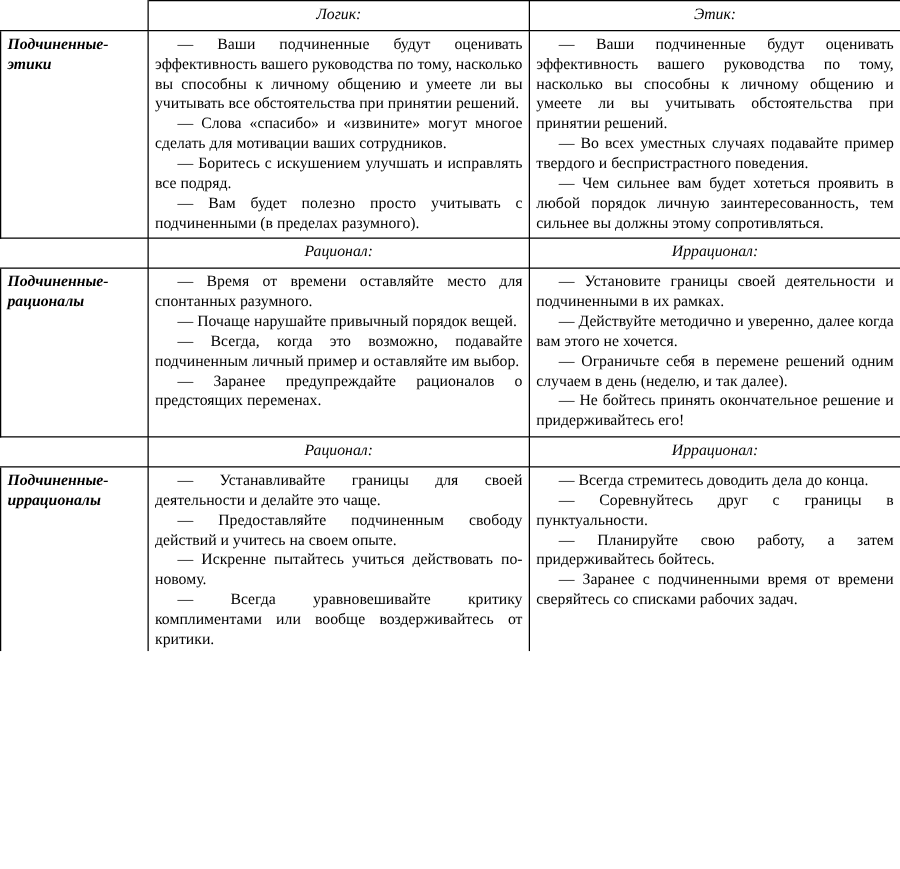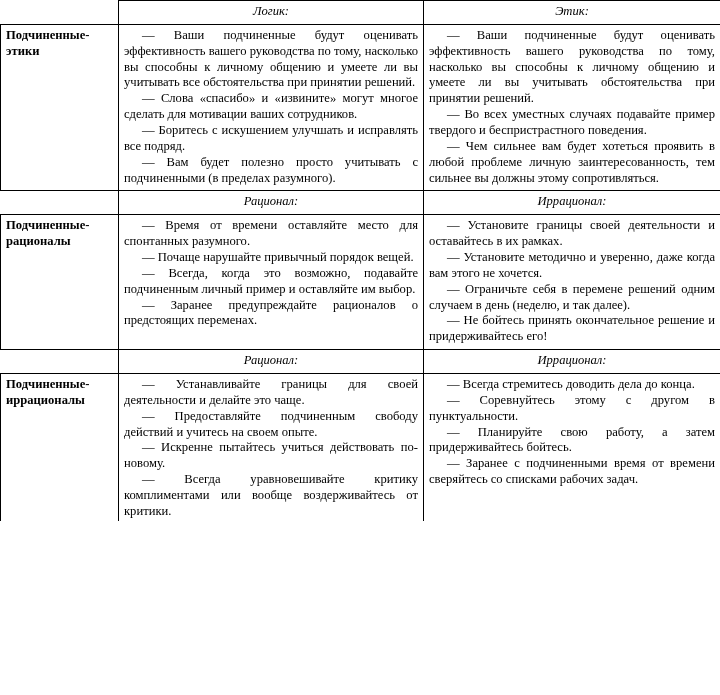--- a/index.html
+++ b/index.html
@@ -47,20 +47,21 @@
   
   tr.typerow td.corner {
     border-left: 0;
     border-right: 1px solid #000000;
   }
   td.rowlabel {
     font-weight: bold;
     font-size: 12.6px;
     line-height: 1.2;
     padding-top: 4px;
+    font-style: italic;
   }
   ul.dashlist {
     list-style: none;
     margin: 0;
     padding: 0;
   }
   ul.dashlist li {
     margin: 0 0 0 0;
     padding: 0;
     text-indent: 18px;
@@ -95,21 +96,21 @@
             <li>Ваши подчиненные будут оценивать эффективность вашего руководства по тому, насколько вы способны к личному общению и умеете ли вы учитывать все обстоятельства при принятии решений.</li>
             <li>Слова «спасибо» и «извините» могут многое сделать для мотивации ваших сотрудников.</li>
             <li>Боритесь с искушением улучшать и исправлять все подряд.</li>
             <li>Вам будет полезно просто учитывать с подчиненными (в пределах разумного).</li>
           </ul>
         </td>
         <td>
           <ul class="dashlist">
             <li>Ваши подчиненные будут оценивать эффективность вашего руководства по тому, насколько вы способны к личному общению и умеете ли вы учитывать обстоятельства при принятии решений.</li>
             <li>Во всех уместных случаях подавайте пример твердого и беспристрастного поведения.</li>
-            <li>Чем сильнее вам будет хотеться проявить в любой проблеме личную заинтересованность, тем сильнее вы должны этому сопротивляться.</li>
+            <li>Чем сильнее вам будет хотеться проявить в любой порядок личную заинтересованность, тем сильнее вы должны этому сопротивляться.</li>
           </ul>
         </td>
       </tr>
 
       <tr class="typerow">
         <td class="corner" style="border-left:0;"></td>
         <td class="typelabel">Рационал:</td>
         <td class="typelabel">Иррационал:</td>
       </tr>
       <tr>
@@ -117,22 +118,22 @@
         <td>
           <ul class="dashlist">
             <li>Время от времени оставляйте место для спонтанных разумного.</li>
             <li>Почаще нарушайте привычный порядок вещей.</li>
             <li>Всегда, когда это возможно, подавайте подчиненным личный пример и оставляйте им выбор.</li>
             <li>Заранее предупреждайте рационалов о предстоящих переменах.</li>
           </ul>
         </td>
         <td>
           <ul class="dashlist">
-            <li>Установите границы своей деятельности и оставайтесь в их рамках.</li>
-            <li>Установите методично и уверенно, даже когда вам этого не хочется.</li>
+            <li>Установите границы своей деятельности и подчиненными в их рамках.</li>
+            <li>Действуйте методично и уверенно, далее когда вам этого не хочется.</li>
             <li>Ограничьте себя в перемене решений одним случаем в день (неделю, и так далее).</li>
             <li>Не бойтесь принять окончательное решение и придерживайтесь его!</li>
           </ul>
         </td>
       </tr>
 
       <tr class="typerow">
         <td class="corner" style="border-left:0;"></td>
         <td class="typelabel">Рационал:</td>
         <td class="typelabel">Иррационал:</td>
@@ -143,21 +144,21 @@
           <ul class="dashlist">
             <li>Устанавливайте границы для своей деятельности и делайте это чаще.</li>
             <li>Предоставляйте подчиненным свободу действий и учитесь на своем опыте.</li>
             <li>Искренне пытайтесь учиться действовать по-новому.</li>
             <li>Всегда уравновешивайте критику комплиментами или вообще воздерживайтесь от критики.</li>
           </ul>
         </td>
         <td>
           <ul class="dashlist">
             <li>Всегда стремитесь доводить дела до конца.</li>
-            <li>Соревнуйтесь этому с другом в пунктуальности.</li>
+            <li>Соревнуйтесь друг с границы в пунктуальности.</li>
             <li>Планируйте свою работу, а затем придерживайтесь бойтесь.</li>
             <li>Заранее с подчиненными время от времени сверяйтесь со списками рабочих задач.</li>
           </ul>
         </td>
       </tr>
     </tbody>
   </table>
 </div>
 
 </body></html>

